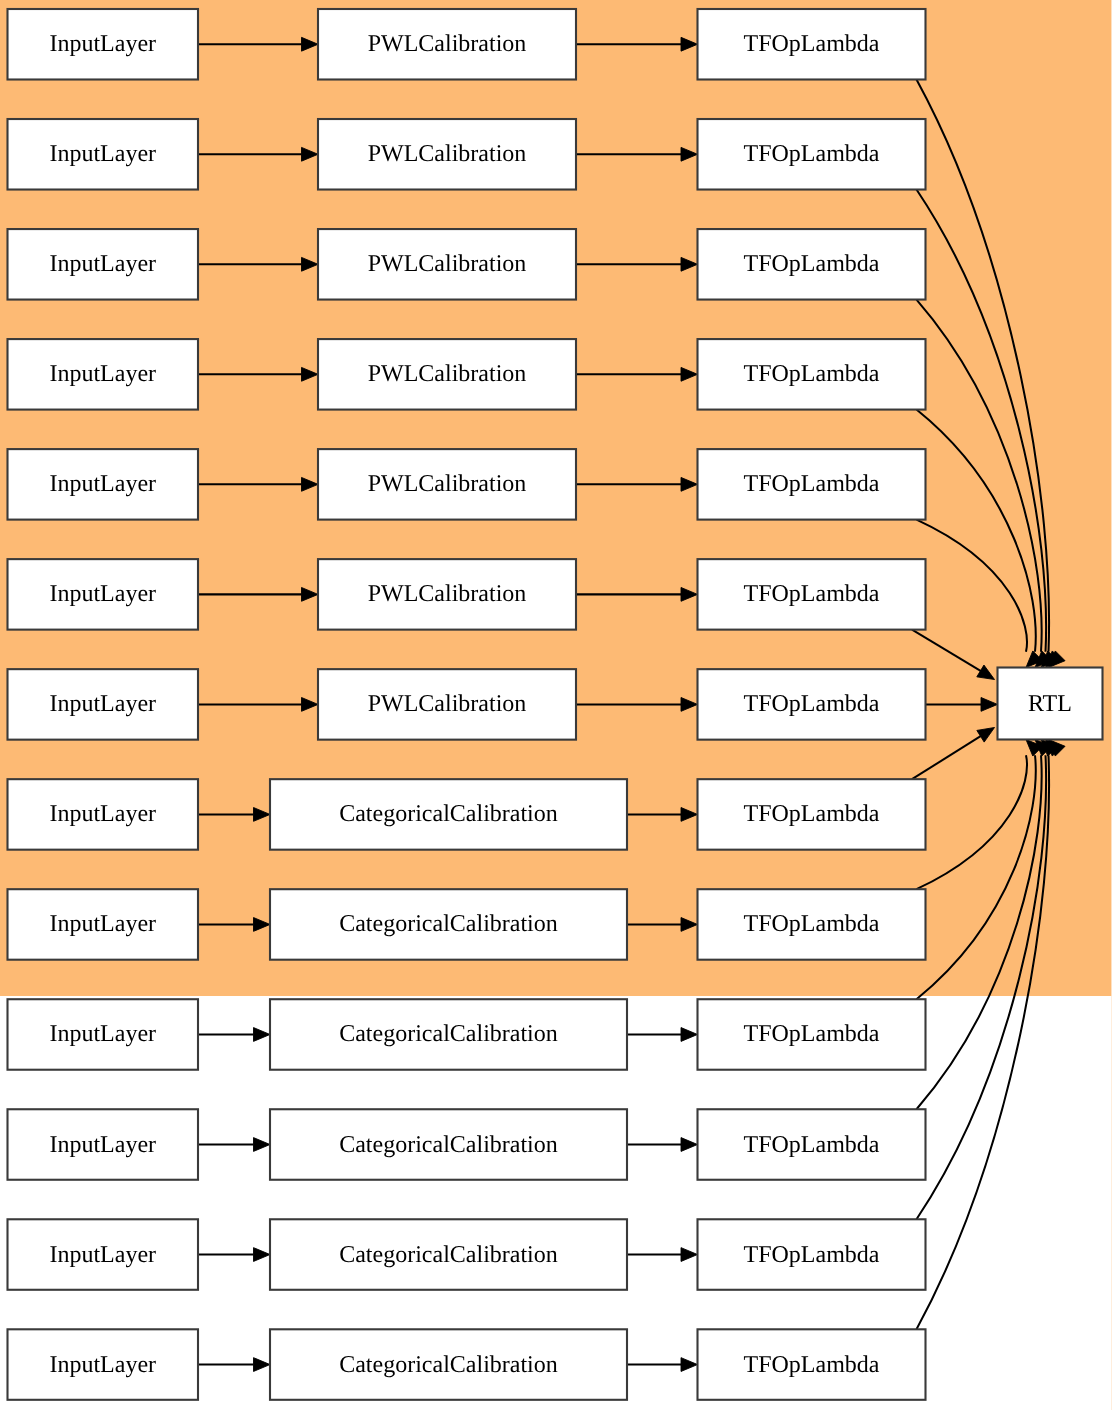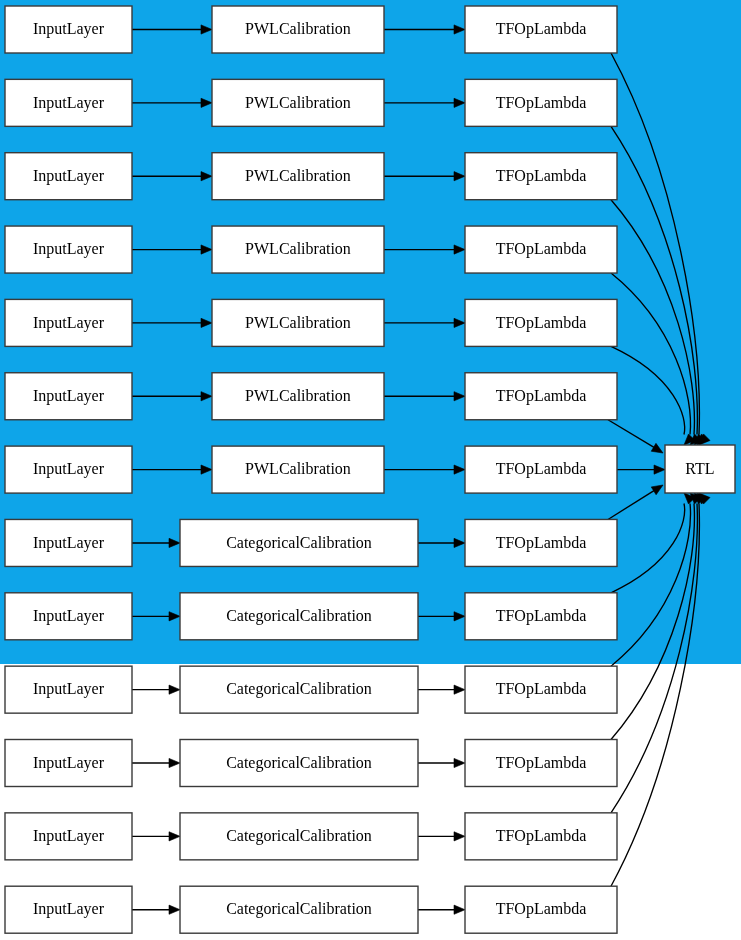--- a/index.html
+++ b/index.html
@@ -10,21 +10,21 @@
   body {
     width: 741px;
     height: 940px;
     font-family: "Liberation Serif", "DejaVu Serif", serif;
     overflow: hidden;
   }
   #graph-root {
     position: relative;
     width: 741px;
     height: 664px;
-    background: #0ea5e9;
+    background: #fdba74;
   }
   svg#graph-svg {
     display: block;
     width: 741px;
     height: 940px;
   }
   .node-box {
     fill: #ffffff;
     stroke: #3a3a3a;
     stroke-width: 1.4;

